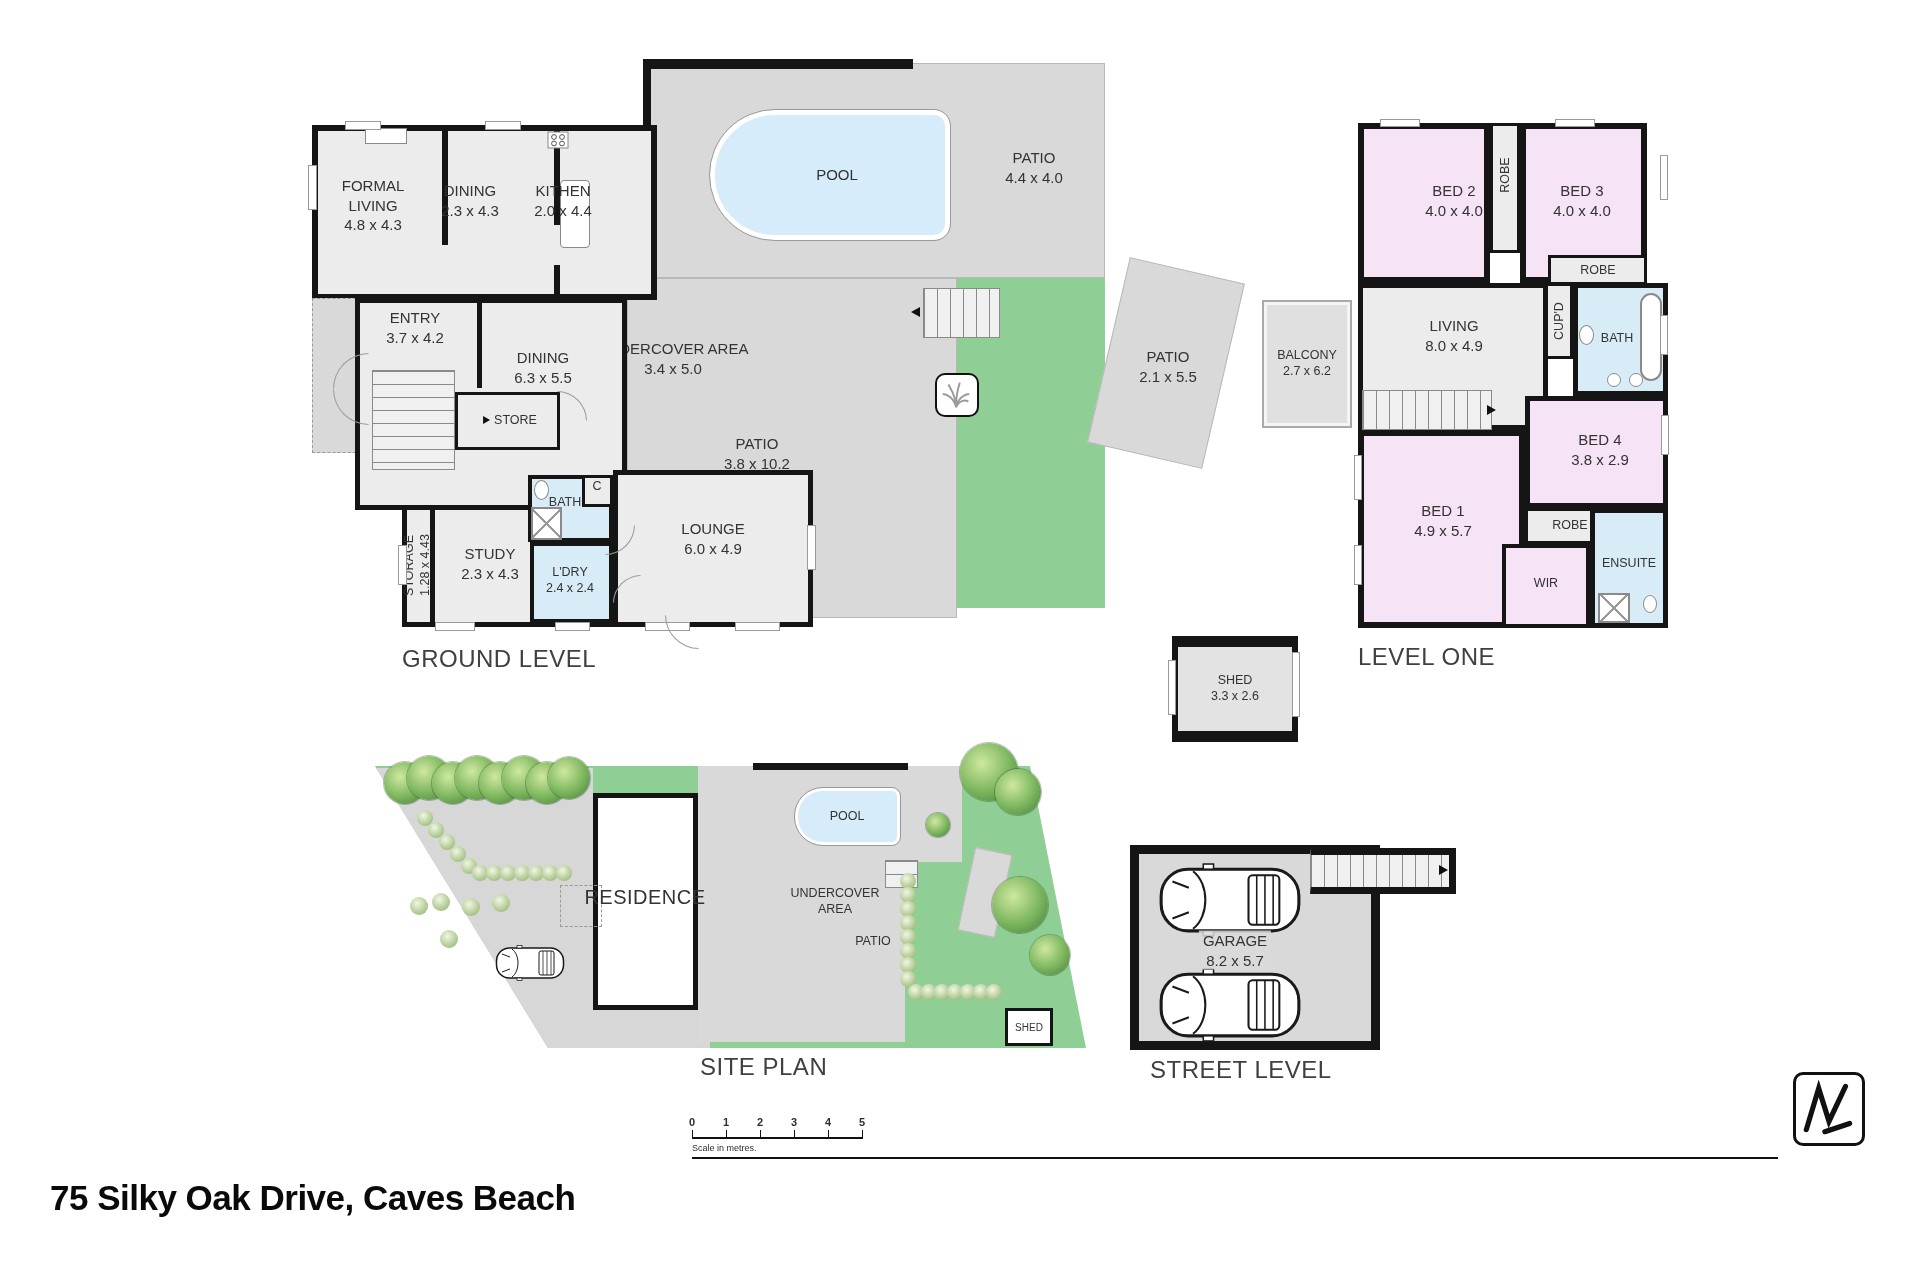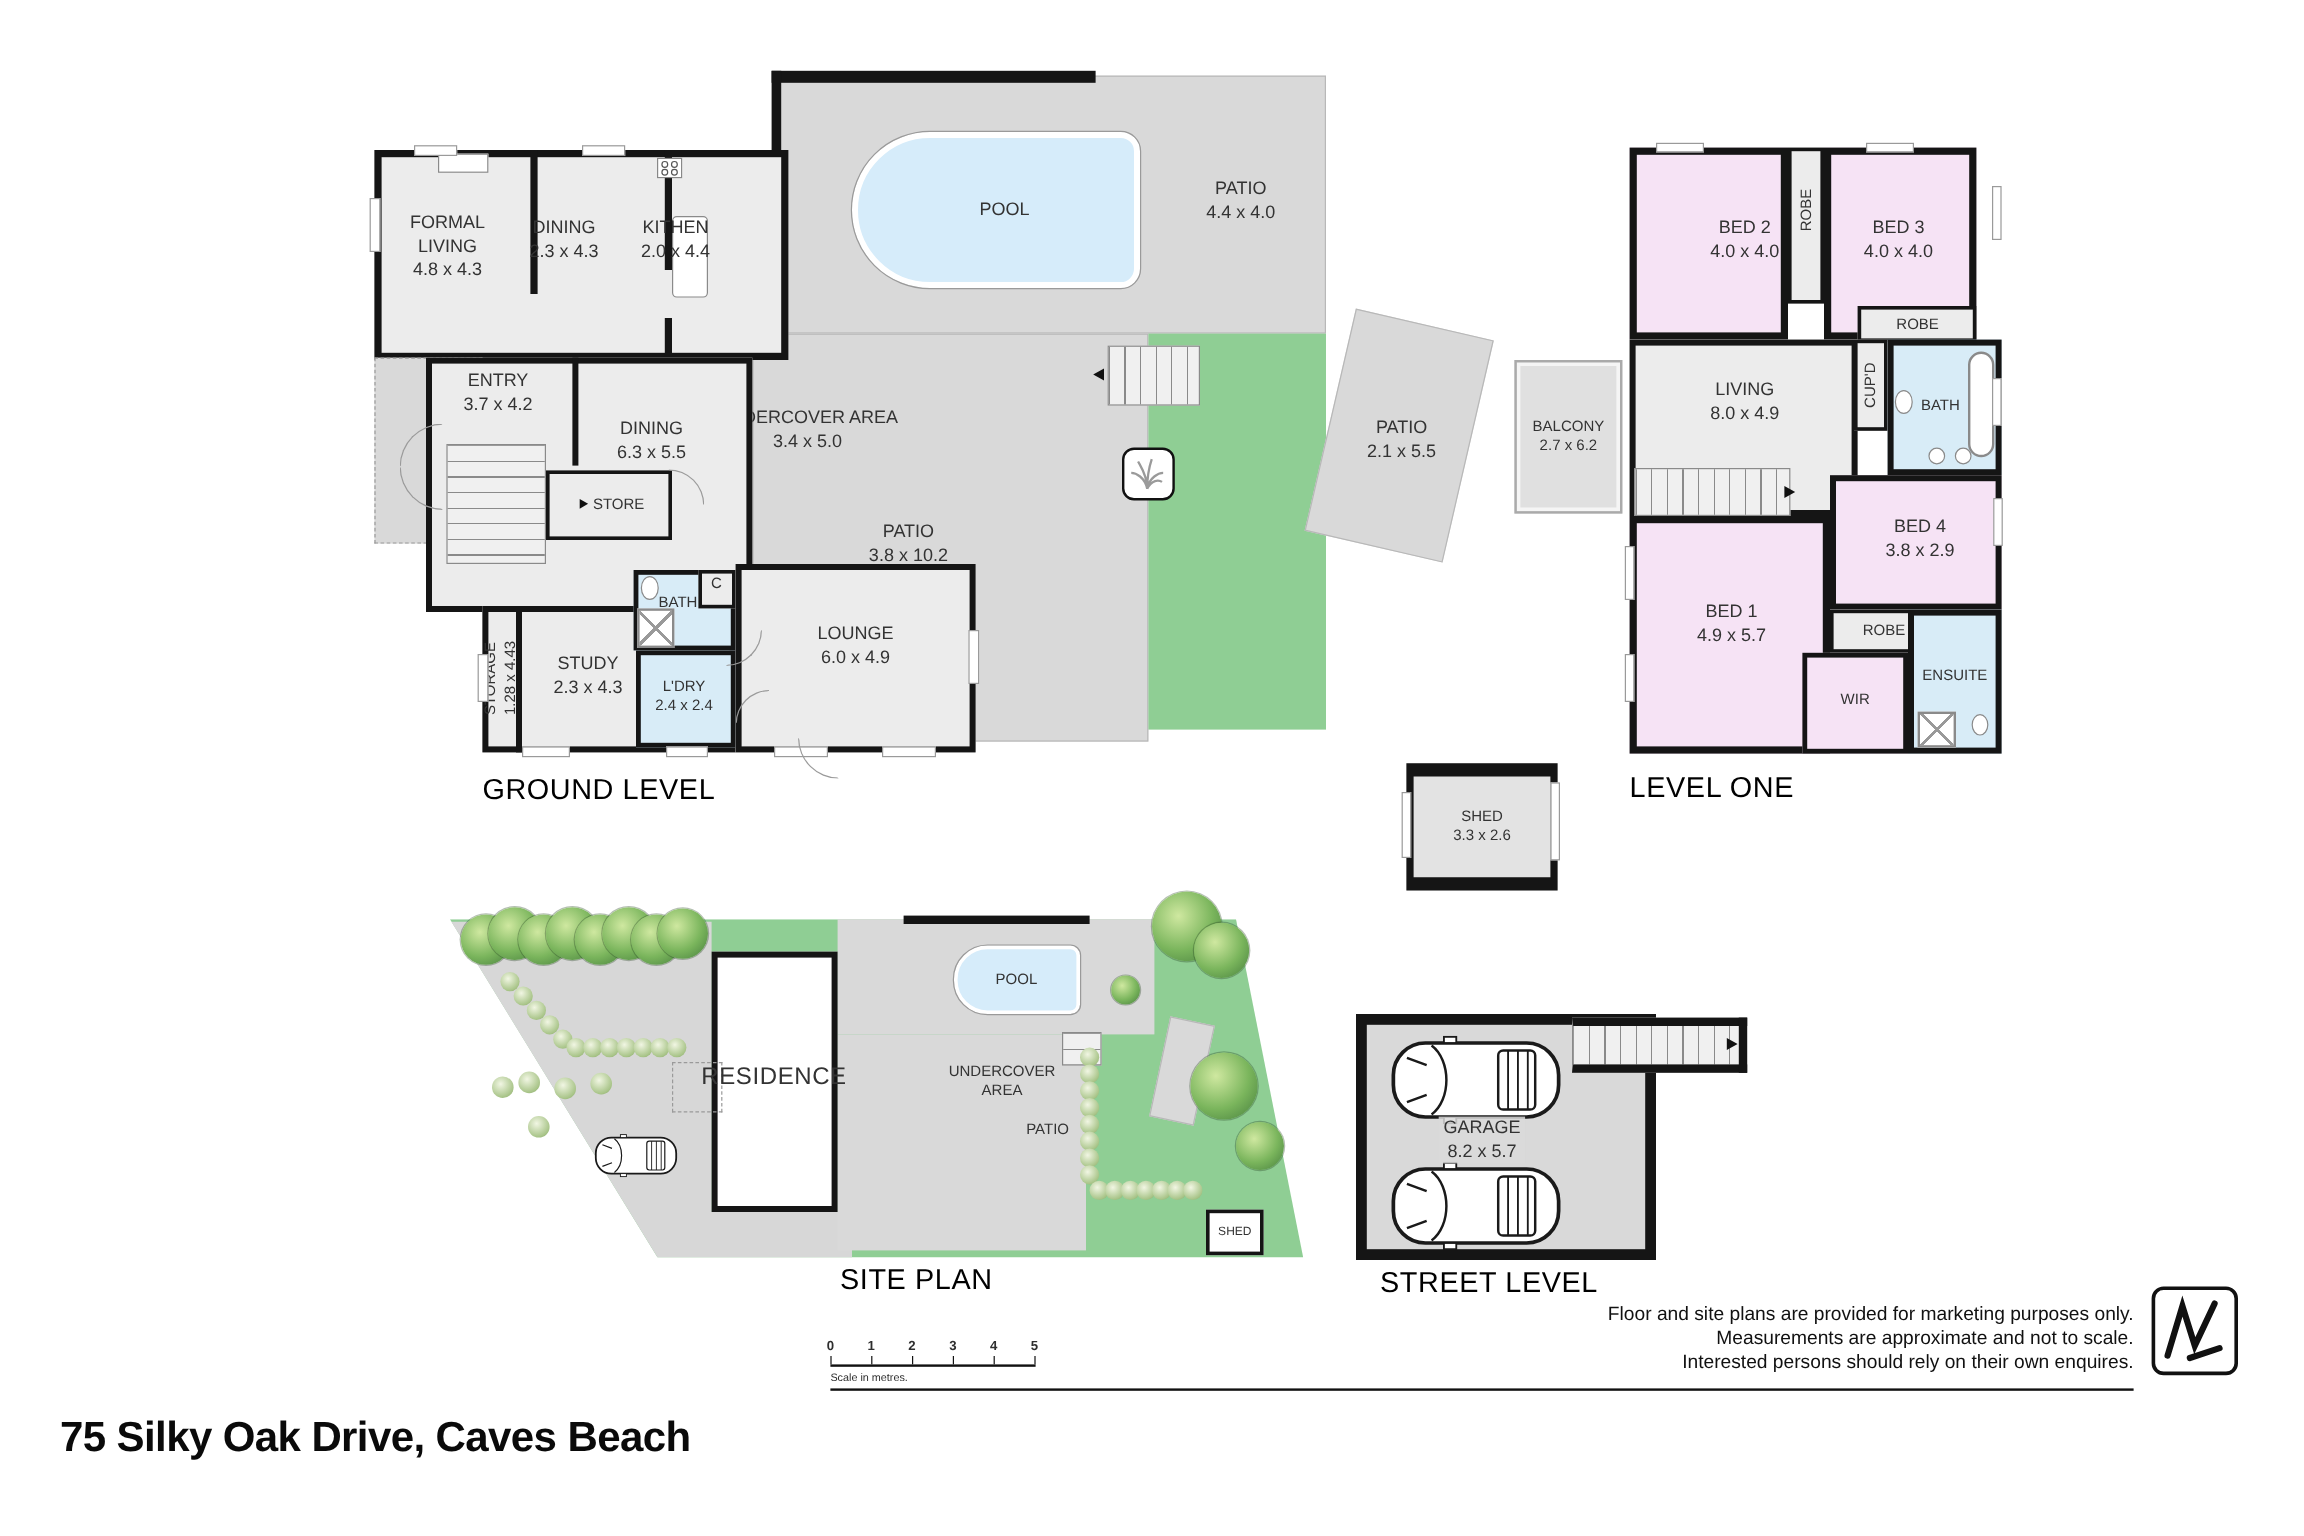--- a/index.html
+++ b/index.html
@@ -12,21 +12,21 @@
   .blue{background:#d8ecf7}
   .out{position:absolute;background:#d9d9d9;border:1px solid #b8b8b8;box-sizing:border-box;}
   .grass{position:absolute;background:#8fce94;}
   .wall{position:absolute;background:#151515;}
   .win{position:absolute;background:#fff;border:1px solid #9a9a9a;box-sizing:border-box;}
   .lbl{position:absolute;transform:translate(-50%,-50%);text-align:center;font-size:15px;
        line-height:1.3;white-space:nowrap;color:#333;}
   .lbl.sm{font-size:12.5px}
   .lbl.wrap{white-space:normal;}
   .lbl.v{writing-mode:vertical-rl;transform:translate(-50%,-50%) rotate(180deg);}
-  .title{position:absolute;font-size:24px;letter-spacing:.5px;color:#000000;}
+  .title{position:absolute;font-size:24px;letter-spacing:.5px;color:#404040;}
   .stairs-h{position:absolute;box-sizing:border-box;background-color:#f0f0f0;border:1px solid #8a8a8a;
        background-image:repeating-linear-gradient(90deg,#8a8a8a 0 1px,transparent 1px 13px);}
   .stairs-v{position:absolute;box-sizing:border-box;background-color:#f0f0f0;border:1px solid #8a8a8a;
        background-image:repeating-linear-gradient(180deg,#8a8a8a 0 1px,transparent 1px 13px);}
   .arrR{position:absolute;width:0;height:0;border-top:5px solid transparent;
         border-bottom:5px solid transparent;border-left:9px solid #111;}
   .arrL{position:absolute;width:0;height:0;border-top:5px solid transparent;
         border-bottom:5px solid transparent;border-right:9px solid #111;}
   .door{position:absolute;box-sizing:border-box;border:1.6px solid transparent;
         border-left-color:#9a9a9a;border-bottom-color:#9a9a9a;border-radius:0 0 0 100%;}
@@ -373,25 +373,20 @@
     <div class="abs" style="left:68px;top:14px;width:1px;height:7px;background:#111;"></div>
     <div class="abs" style="left:102px;top:14px;width:1px;height:7px;background:#111;"></div>
     <div class="abs" style="left:136px;top:14px;width:1px;height:7px;background:#111;"></div>
     <div class="abs" style="left:170px;top:14px;width:1px;height:7px;background:#111;"></div>
     <div class="abs" style="left:0;top:21px;width:171px;height:2px;background:#111;"></div>
     <div class="abs" style="left:0;top:27px;font-size:9px;">Scale in metres.</div>
   </div>
 
   <div class="abs" style="left:692px;top:1157px;width:1086px;height:2px;background:#111;"></div>
 
-  <div class="abs" style="left:1300px;top:1086px;width:478px;text-align:right;font-size:16px;line-height:20px;color:#111;">
-    <div>Floor and site plans are provided for marketing purposes only.</div>
-    <div>Measurements are approximate and not to scale.</div>
-    <div>Interested persons should rely on their own enquires.</div>
-  </div>
 
   <div class="abs" style="left:1793px;top:1072px;width:72px;height:74px;border:3px solid #111;border-radius:10px;box-sizing:border-box;background:#fff;">
     <svg viewBox="0 0 64 64" width="66" height="68">
         <path d="M10 52 L22 12 L32 44 L48 10 M28 54 L52 46" stroke="#111" stroke-width="5" fill="none" stroke-linecap="round"></path>
       </svg>
   </div>
 
   <div class="abs" style="left:50px;top:1178px;font-size:35px;font-weight:700;color:#0a0a0a;letter-spacing:-.5px;">75 Silky Oak Drive, Caves Beach</div>
 
 </div>

